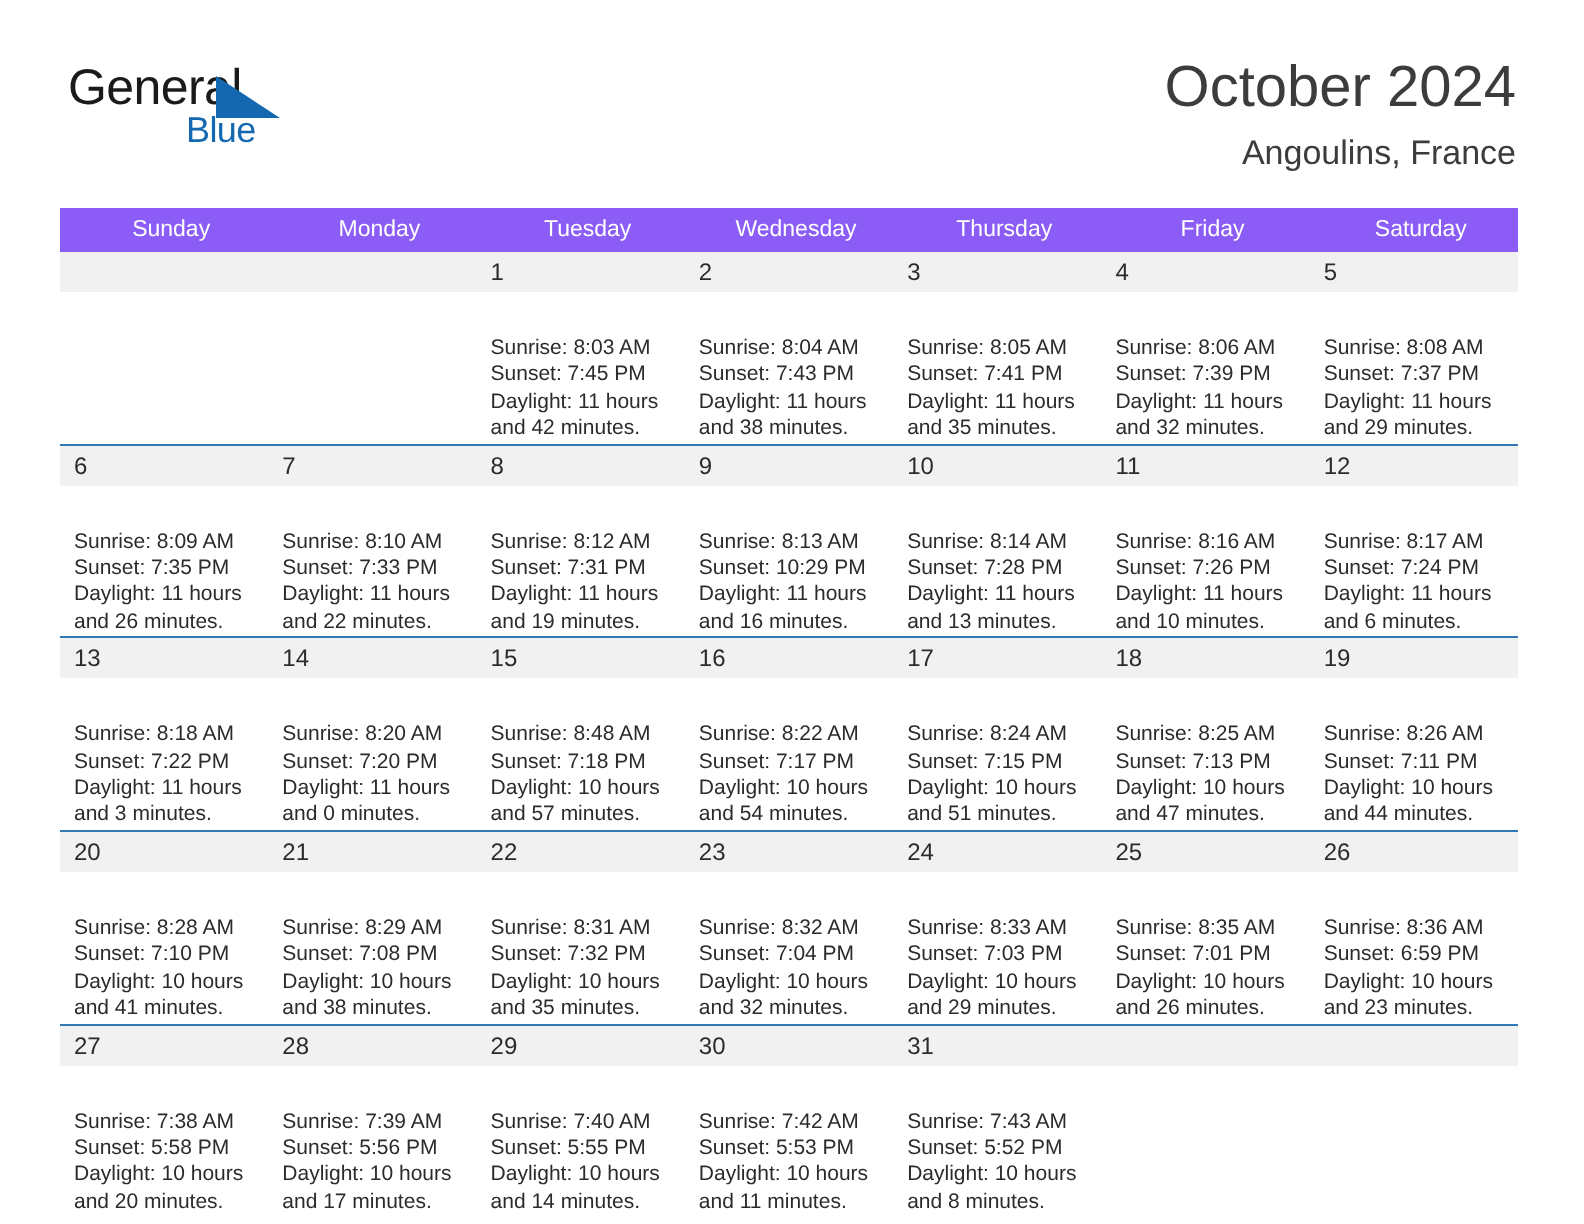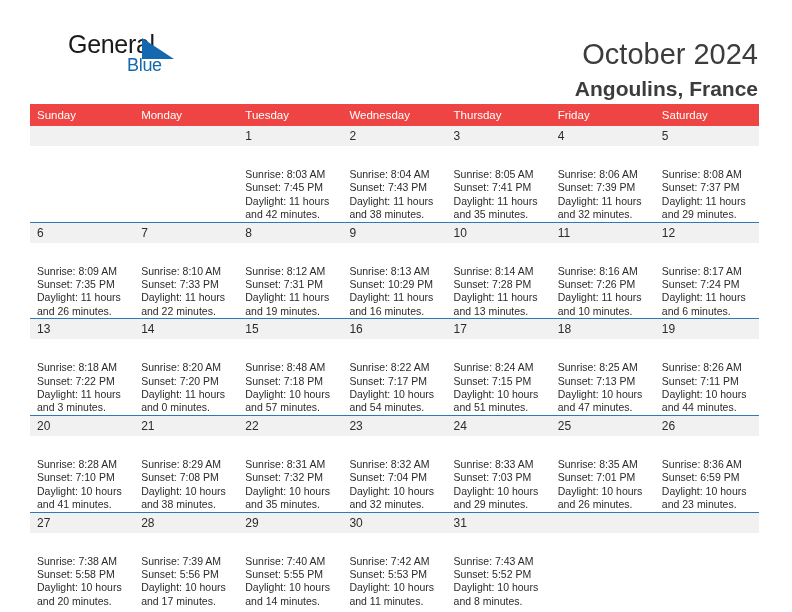--- a/index.html
+++ b/index.html
@@ -30,21 +30,20 @@
     right: 34px;
     height: 68px;
   }
 
   .brand {
     position: absolute;
     left: 4px;
     top: 4px;
     width: 220px;
     height: 58px;
-    margin-left: 34px;
   }
   .brand-general {
     position: absolute;
     left: 0;
     top: 0;
     font-size: 25px;
     letter-spacing: -0.3px;
     color: #1a1a1a;
     line-height: 1;
   }
@@ -63,55 +62,55 @@
     top: 6px;
     width: 0;
     height: 0;
     border-left: 32px solid #1368b0;
     border-top: 21px solid transparent;
   }
 
   .title-block {
     position: absolute;
     right: 0;
-    top: 10px;
+    top: 0;
     text-align: right;
   }
   .cal-title {
     font-size: 29px;
     font-weight: normal;
     color: #3c3c3c;
     line-height: 1.15;
     white-space: nowrap;
   }
   .cal-subtitle {
     margin-top: 6px;
-    font-size: 21px;
-    font-weight: bold;
+    font-size: 17px;
+    font-weight: normal;
     color: #3c3c3c;
     line-height: 1.15;
     white-space: nowrap;
   }
 
   
   .calendar {
     position: absolute;
     left: 30px;
     top: 104px;
     width: 729px;
     border-collapse: collapse;
     table-layout: fixed;
   }
 
   .calendar th {
-    background: #ef4444;
+    background: #8b5cf6;
     color: #ffffff;
     font-size: 11.5px;
     font-weight: normal;
-    text-align: left;
+    text-align: center;
     padding: 5px 0 5px 7px;
     height: 11px;
     border: none;
   }
 
   .calendar td {
     width: 104.14px;
     vertical-align: top;
     padding: 0;
     border: none;

